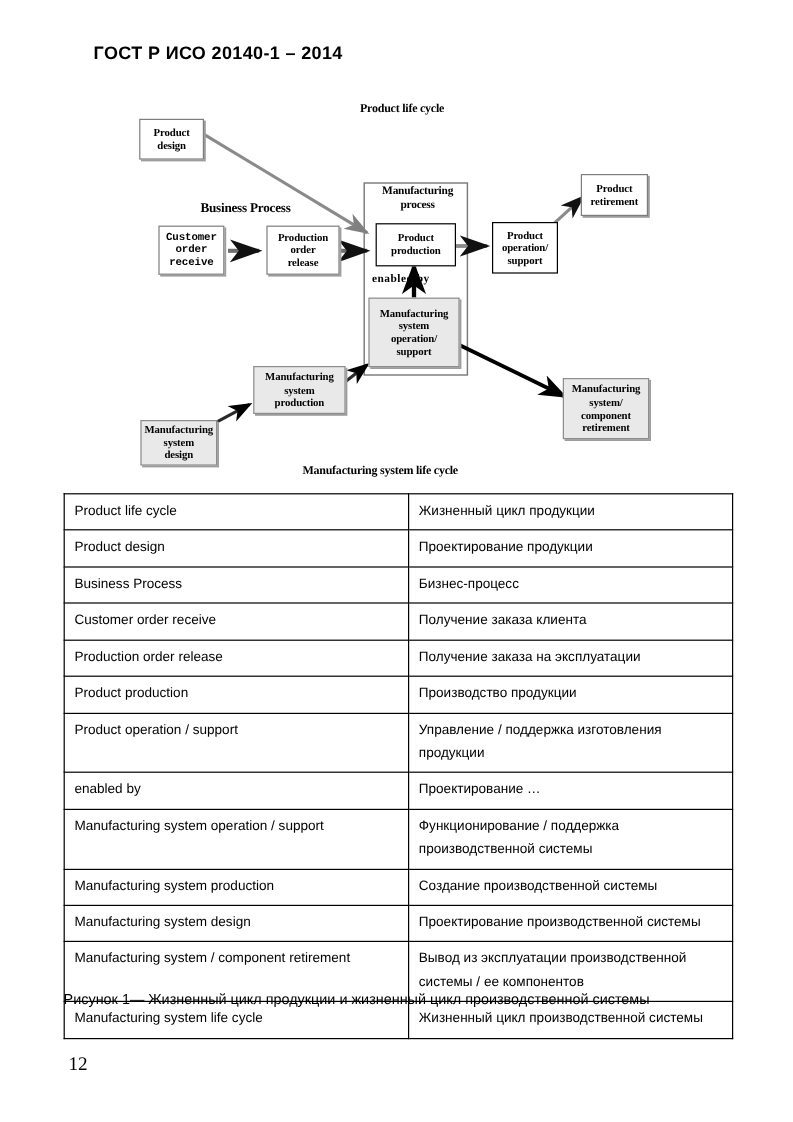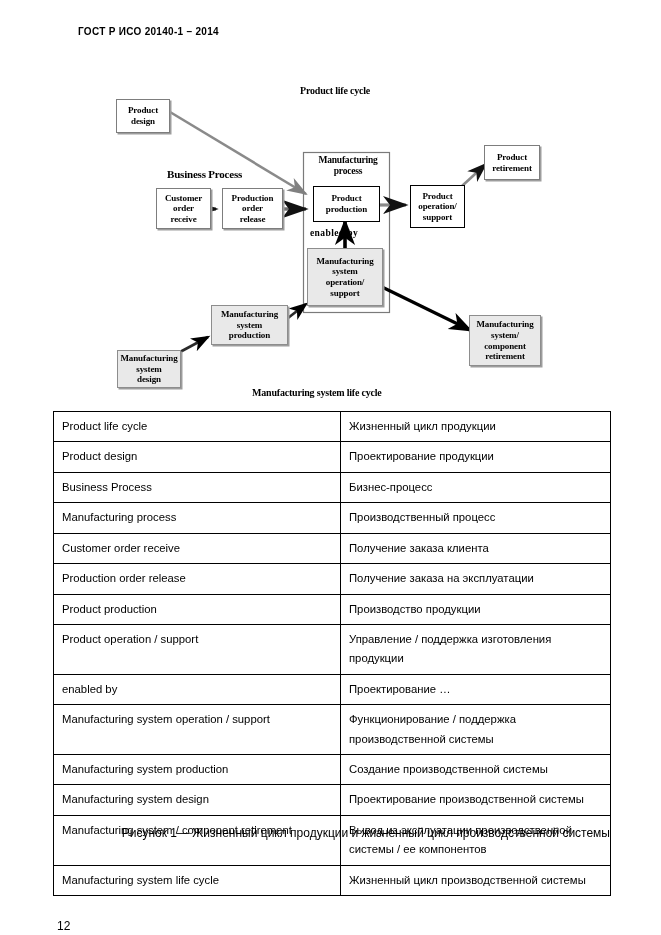--- a/index.html
+++ b/index.html
@@ -13,23 +13,23 @@
     position: relative;
     font-family: "Liberation Sans", sans-serif;
     color: #000000;
     overflow: hidden;
   }
 
   
   .doc-header {
     position: absolute;
     left: 58px;
-    top: 26px;
-    font-family: "Liberation Sans", sans-serif;
-    font-size: 10px;
+    top: 36px;
+    font-family: "Liberation Sans", sans-serif;
+    font-size: 15px;
     font-weight: bold;
     letter-spacing: 0.3px;
     white-space: nowrap;
     padding-left: 20px;
   }
 
   
   .figure {
     position: absolute;
     left: 0;
@@ -114,32 +114,31 @@
   }
   table.gloss col.c1 { width: 287px; }
   table.gloss col.c2 { width: 270px; }
 
   
   .caption {
     position: absolute;
     left: 53px;
     top: 822px;
     width: 557px;
-    text-align: right;
+    text-align: left;
     font-family: "Liberation Sans", sans-serif;
     font-size: 12px;
     line-height: 1.95;
   }
   .page-no {
     position: absolute;
     left: 57px;
     top: 879px;
-    font-family: Liberation Sans, sans-serif;
-    font-size: 12px;
-    margin-top: 40px;
+    font-family: Liberation Serif, serif;
+    font-size: 16px;
   }
 </style>
 </head>
 <body>
 
 <div class="doc-header">ГОСТ Р ИСО 20140-1 – 2014</div>
 
 <div class="figure">
 
   <svg width="661" height="410" viewBox="0 0 661 410">
@@ -177,21 +176,21 @@
   </svg>
 
   <div class="dlabel plc">Product life cycle</div>
   <div class="dlabel bp">Business Process</div>
   <div class="dlabel mslc">Manufacturing system life cycle</div>
   <div class="dlabel mproc">Manufacturing<br>process</div>
   <div class="dlabel eb">enabled by</div>
 
   <div class="dbox thin" style="left:116px; top:99px; width:54px; height:34px;">Product<br>design</div>
 
-  <div class="dbox thin" style="left:156px; top:188px; width:55px; height:41px;">Customer<br>order<br>receive</div>
+  <div class="dbox thin" style="left:132px; top:188px; width:55px; height:41px;font-family:Liberation Mono, monospace;">Customer<br>order<br>receive</div>
 
   <div class="dbox thin" style="left:222px; top:188px; width:61px; height:41px;">Production<br>order<br>release</div>
 
   <div class="dbox white" style="left:313px; top:186px; width:67px; height:36px;">Product<br>production</div>
 
   <div class="dbox white" style="left:410px; top:185px; width:55px; height:43px;">Product<br>operation/<br>support</div>
 
   <div class="dbox thin" style="left:484px; top:145px; width:56px; height:35px;">Product<br>retirement</div>
 
   <div class="dbox grey" style="left:307px; top:248px; width:76px; height:58px;">Manufacturing<br>system<br>operation/<br>support</div>
@@ -216,24 +215,20 @@
       </tr>
       <tr>
         <td>Product design</td>
         <td>Проектирование продукции</td>
       </tr>
       <tr>
         <td>Business Process</td>
         <td>Бизнес-процесс</td>
       </tr>
       <tr>
-        <td>Manufacturing process</td>
-        <td>Производственный процесс</td>
-      </tr>
-      <tr>
         <td>Customer order receive</td>
         <td>Получение заказа клиента</td>
       </tr>
       <tr>
         <td>Production order release</td>
         <td>Получение заказа на эксплуатации</td>
       </tr>
       <tr>
         <td>Product production</td>
         <td>Производство продукции</td>

